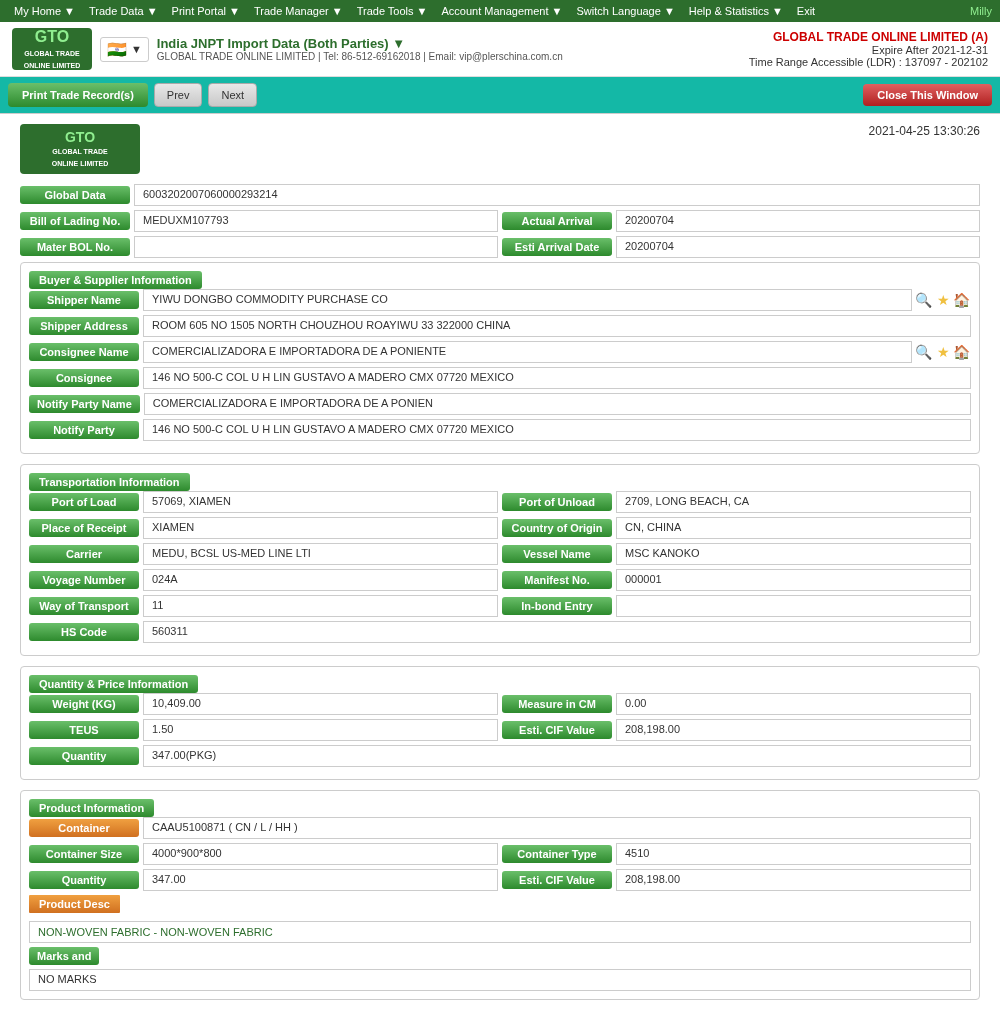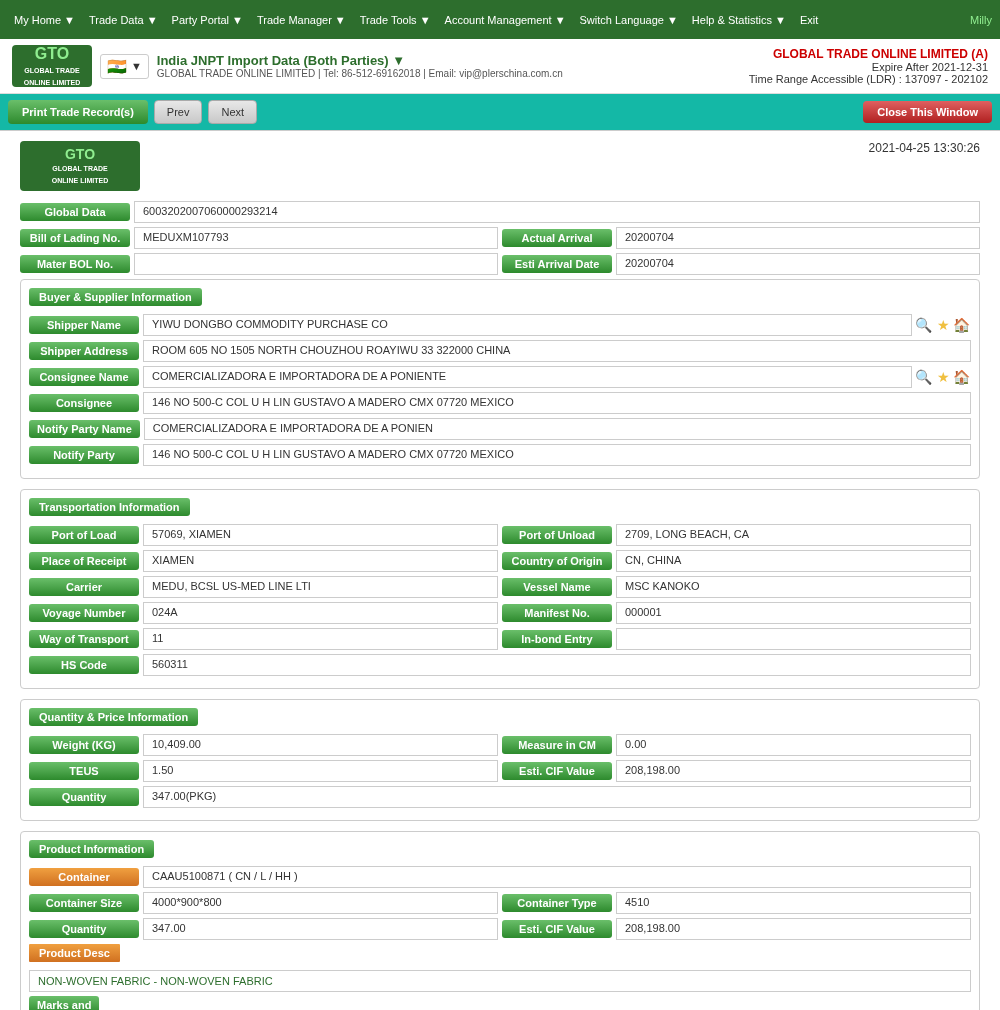--- a/index.html
+++ b/index.html
@@ -6,21 +6,21 @@
     body { font-family: Arial, sans-serif; font-size: 12px; background: #f0f0f0; color: #333; width: 1000px; }
 
     
     .top-nav {
       background: #2d6e2d;
       color: white;
       display: flex;
       align-items: center;
       justify-content: space-between;
       padding: 0 8px;
-      height: 39px;
+      height: 22px;
     }
     .top-nav .nav-left { display: flex; gap: 2px; align-items: center; }
     .top-nav .nav-item {
       color: white;
       font-size: 11px;
       padding: 2px 6px;
       cursor: pointer;
       display: flex;
       align-items: center;
       gap: 2px;
@@ -121,21 +121,20 @@
 
     
     .section-box {
       border: 1px solid #ccc; border-radius: 4px; margin-bottom: 10px;
       padding: 8px;
     }
     .section-title {
       background: linear-gradient(to bottom, #6abf6a, #2d8a2d);
       color: white; padding: 3px 10px; border-radius: 3px;
       font-size: 11px; font-weight: bold; display: inline-block;
-      margin-bottom: 8px;
     }
     .section-title-orange {
       background: linear-gradient(to bottom, #f0a040, #d07020);
       color: white; padding: 3px 10px; border-radius: 1px;
       font-size: 11px; font-weight: bold; display: inline-block;
       margin-bottom: 8px;
     }
 
     
     .row-with-icons {
@@ -164,21 +163,21 @@
     }
     .full-row .field-value { flex: 1; }
   </style>
 </head>
 <body>
 
 <div class="top-nav">
   <div class="nav-left">
     <span class="nav-item">My Home ▼</span>
     <span class="nav-item">Trade Data ▼</span>
-    <span class="nav-item">Party Portal ▼</span>
+    <span class="nav-item">Print Portal ▼</span>
     <span class="nav-item">Trade Manager ▼</span>
     <span class="nav-item">Trade Tools ▼</span>
     <span class="nav-item">Account Management ▼</span>
     <span class="nav-item">Switch Language ▼</span>
     <span class="nav-item">Help &amp; Statistics ▼</span>
     <span class="nav-item">Exit</span>
   </div>
   <div class="nav-right">Milly</div>
 </div>
 

